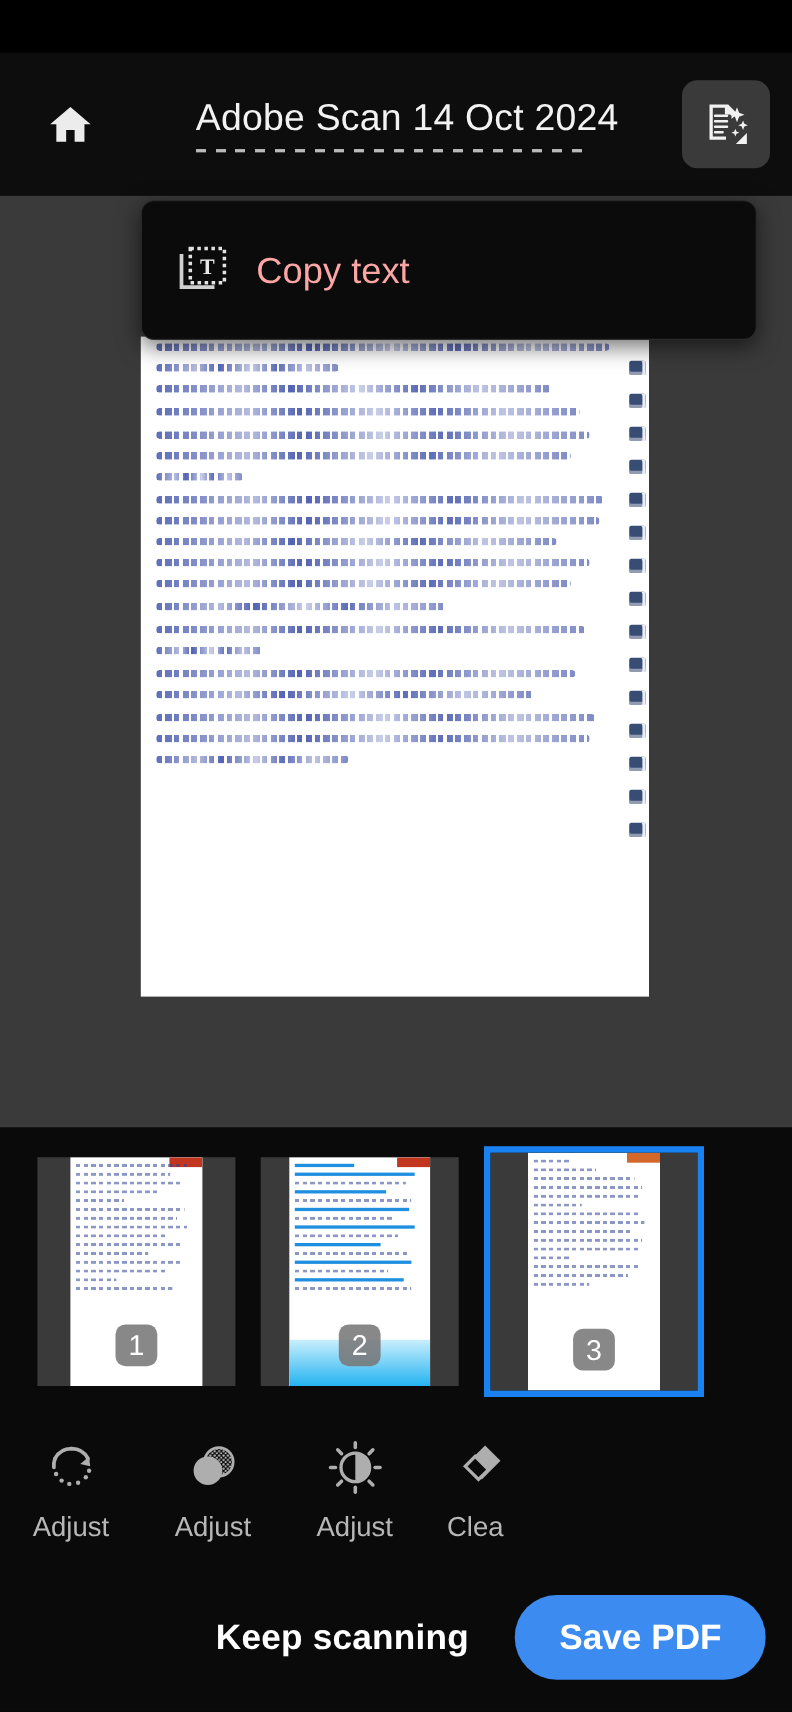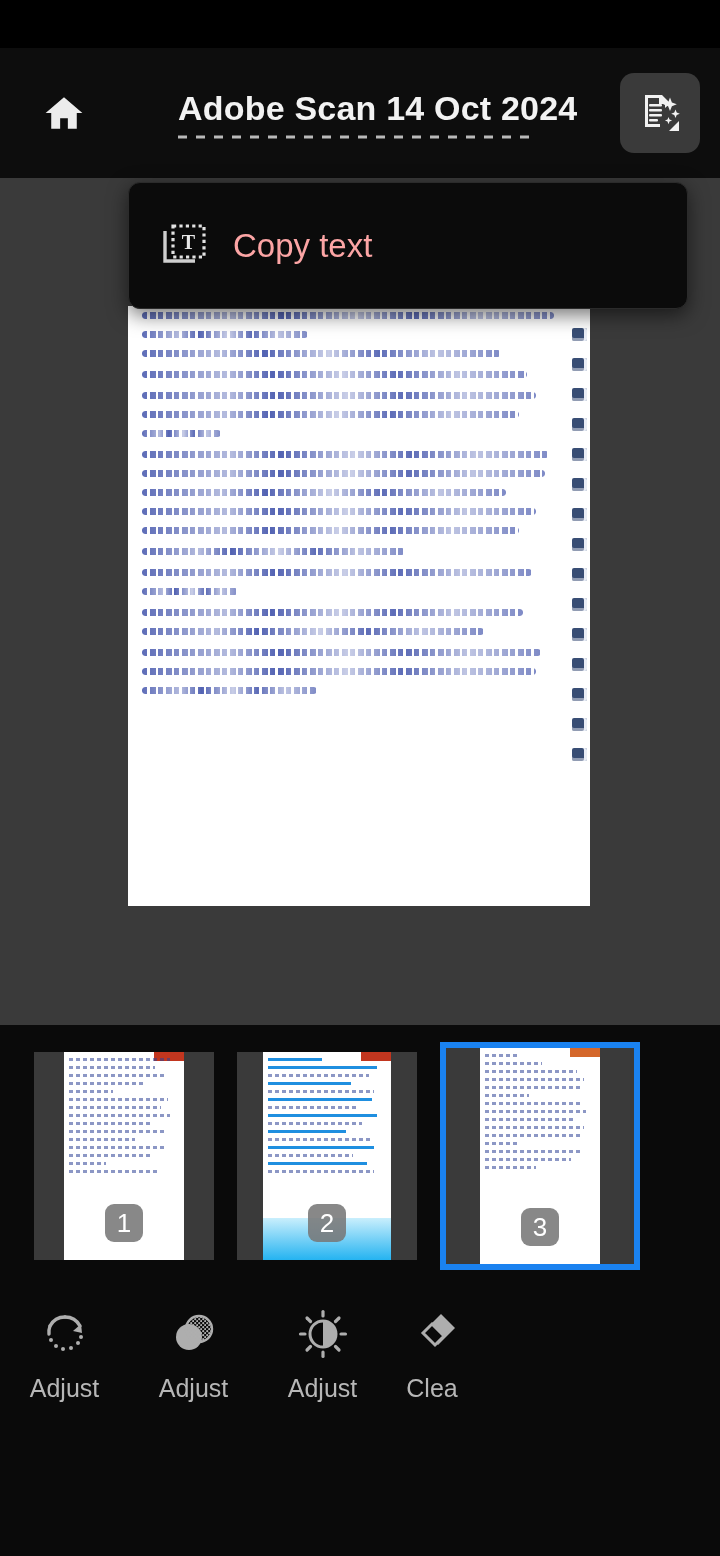--- a/index.html
+++ b/index.html
@@ -48,21 +48,21 @@
     position: absolute;
     left: 178px; top: 50%;
     transform: translateY(-50%);
     display: flex;
     flex-direction: column;
     align-items: flex-start;
   }
   .doc-title {
     color: #f2f2f2;
     font-size: 34px;
-    font-weight: 700;
+    font-weight: 400;
     letter-spacing: 0.2px;
     line-height: 40px;
     white-space: nowrap;
     text-align: center;
   }
   .title-underline {
     margin-top: 8px;
     width: 352px;
     height: 3px;
     background-image: repeating-linear-gradient(
@@ -643,14 +643,18 @@
             <path d="M33 4l14 14-17 17L16 21z"></path>
             <path d="M24 14l12 12-9 9-12-12z" fill="#0a0a0a"></path>
             <path d="M24 14l12 12-9 9-12-12z" fill="none" stroke="#aeaeae" stroke-width="3"></path>
           </g>
         </svg>
       </div>
       <div class="tool-label">Clea</div>
     </div>
   </div>
 
+  <div class="bottombar">
+    <div class="keep-scan">Keep scanning</div>
+    <button class="save-pdf">Save PDF</button>
+  </div>
 
 </div>
 
 </body></html>

